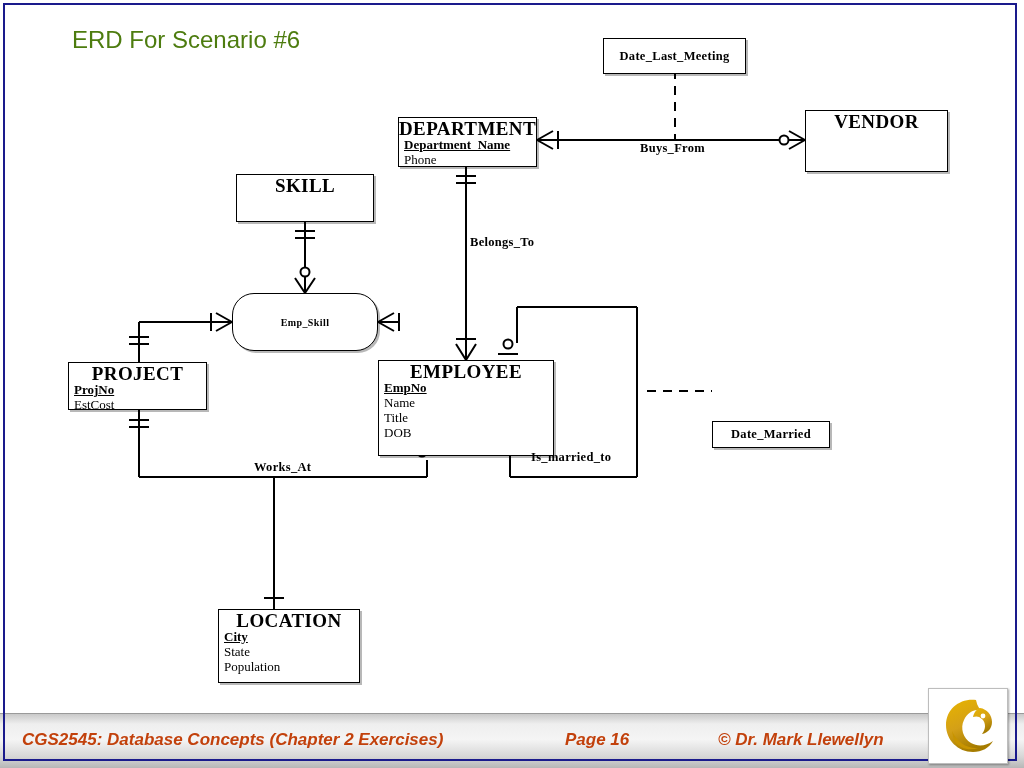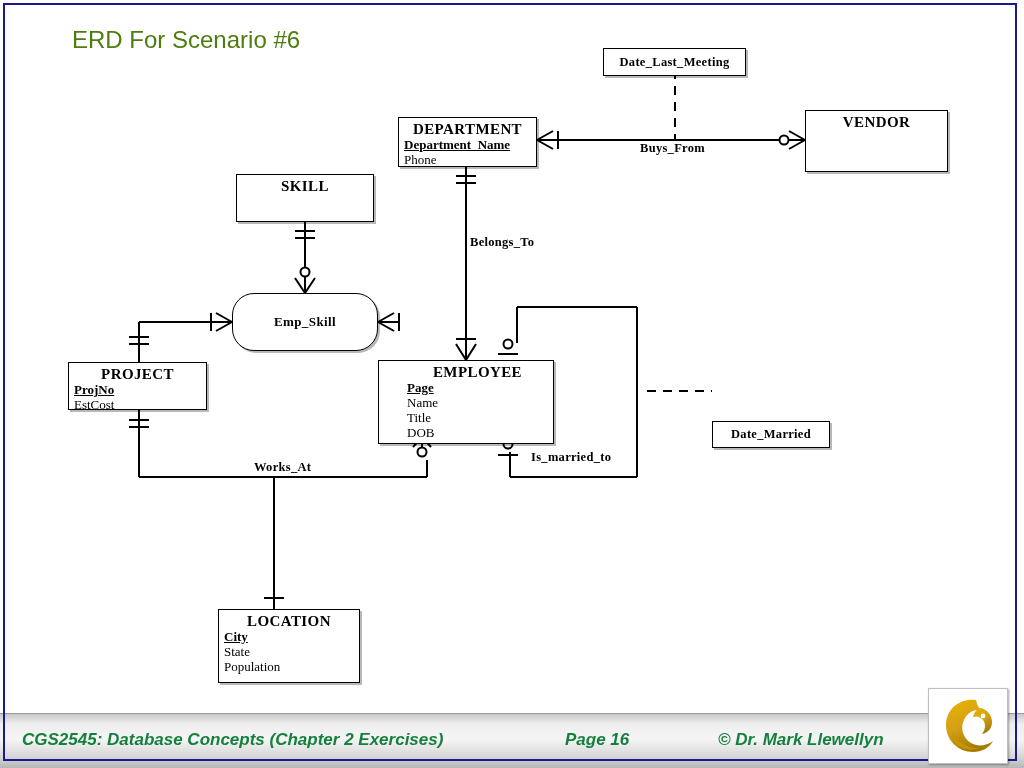--- a/index.html
+++ b/index.html
@@ -25,21 +25,21 @@
 
   
   .entity{
     position:absolute;background:#ffffff;border:1.6px solid #000;
     box-shadow:2px 2px 0 rgba(0,0,0,0.28);
     box-sizing:border-box;
     font-family:"Liberation Serif", serif;
     z-index:6;
   }
   .entity .ename{
-    text-align:center;font-weight:bold;font-size:15px;
+    text-align:center;font-weight:bold;font-size:19px;
     line-height:16px;padding-top:3px;letter-spacing:0.4px;
   }
   .entity .attrs{padding:0 0 3px 5px;}
   .entity .attr{
     font-size:13px;line-height:15px;white-space:nowrap;
   }
   .entity .attr.pk{font-weight:bold;text-decoration:underline;}
 
   
   .attrbox{
@@ -51,42 +51,42 @@
     z-index:6;
   }
 
   
   .assoc{
     position:absolute;background:#ffffff;border:1.6px solid #000;
     border-radius:22px;
     box-shadow:2px 2px 0 rgba(0,0,0,0.28);
     box-sizing:border-box;
     display:flex;align-items:center;justify-content:center;
-    font-weight:bold;font-size:13px;letter-spacing:0.4px;
+    font-weight:bold;font-size:10px;letter-spacing:0.4px;
     z-index:6;
   }
 
   
   .rlabel{
     position:absolute;font-weight:bold;font-size:12.5px;
     letter-spacing:0.3px;white-space:nowrap;z-index:7;
     background:transparent;
   }
 
   
   #footer-band{
     position:absolute;left:0;top:713px;width:1024px;height:55px;
     background:linear-gradient(to bottom,#c9c9c9 0%,#eeeeee 18%,#f5f5f5 46%,#d6d6d6 78%,#b4b4b4 100%);
     border-top:1px solid #9a9a9a;
   }
   #footer-inner{
     position:absolute;left:0;top:719px;width:1024px;height:42px;
     display:flex;align-items:center;
     font-family:"Liberation Sans", sans-serif;
-    font-weight:bold;font-style:italic;font-size:17px;color:#15803d;
+    font-weight:bold;font-style:italic;font-size:17px;color:#c2410c;
   }
   #footer-course{position:absolute;left:22px;white-space:nowrap;}
   #footer-page{position:absolute;left:565px;white-space:nowrap;}
   #footer-copy{position:absolute;left:718px;white-space:nowrap;}
   #logo-box{
     position:absolute;left:928px;top:688px;width:78px;height:74px;
     background:#ffffff;border:1px solid #bdbdbd;
     box-shadow:1px 1px 2px rgba(0,0,0,.35);
     display:flex;align-items:center;justify-content:center;
     z-index:9;
@@ -155,21 +155,21 @@
 
     <circle cx="508" cy="444" r="4.5" fill="#fff"></circle>
     <line x1="498" y1="455" x2="518" y2="455"></line>
 
     <line x1="647" y1="391" x2="712" y2="391" stroke-dasharray="9,7"></line>
   </g>
 </svg>
 
 <div id="title">ERD For Scenario #6</div>
 
-<div class="attrbox" style="left:603px;top:48px;width:143px;height:28px;">
+<div class="attrbox" style="left:603px;top:38px;width:143px;height:36px;">
   <span>Date_Last_Meeting</span>
 </div>
 
 <div class="attrbox" style="left:712px;top:378px;width:118px;height:27px;margin-top:43px;">
   <span>Date_Married</span>
 </div>
 
 <div class="entity" style="left:398px;top:117px;width:139px;height:50px;">
   <div class="ename">DEPARTMENT</div>
   <div class="attrs">
@@ -191,24 +191,24 @@
 </div>
 
 <div class="entity" style="left:68px;top:362px;width:139px;height:48px;">
   <div class="ename">PROJECT</div>
   <div class="attrs">
     <div class="attr pk">ProjNo</div>
     <div class="attr">EstCost</div>
   </div>
 </div>
 
-<div class="entity" style="left:378px;top:360px;width:176px;height:84px;padding-left:23px;">
+<div class="entity" style="left:378px;top:360px;width:176px;height:96px;">
   <div class="ename">EMPLOYEE</div>
   <div class="attrs">
-    <div class="attr pk">Page</div>
+    <div class="attr pk">EmpNo</div>
     <div class="attr">Name</div>
     <div class="attr">Title</div>
     <div class="attr">DOB</div>
   </div>
 </div>
 
 <div class="entity" style="left:218px;top:609px;width:142px;height:74px;">
   <div class="ename">LOCATION</div>
   <div class="attrs">
     <div class="attr pk">City</div>

